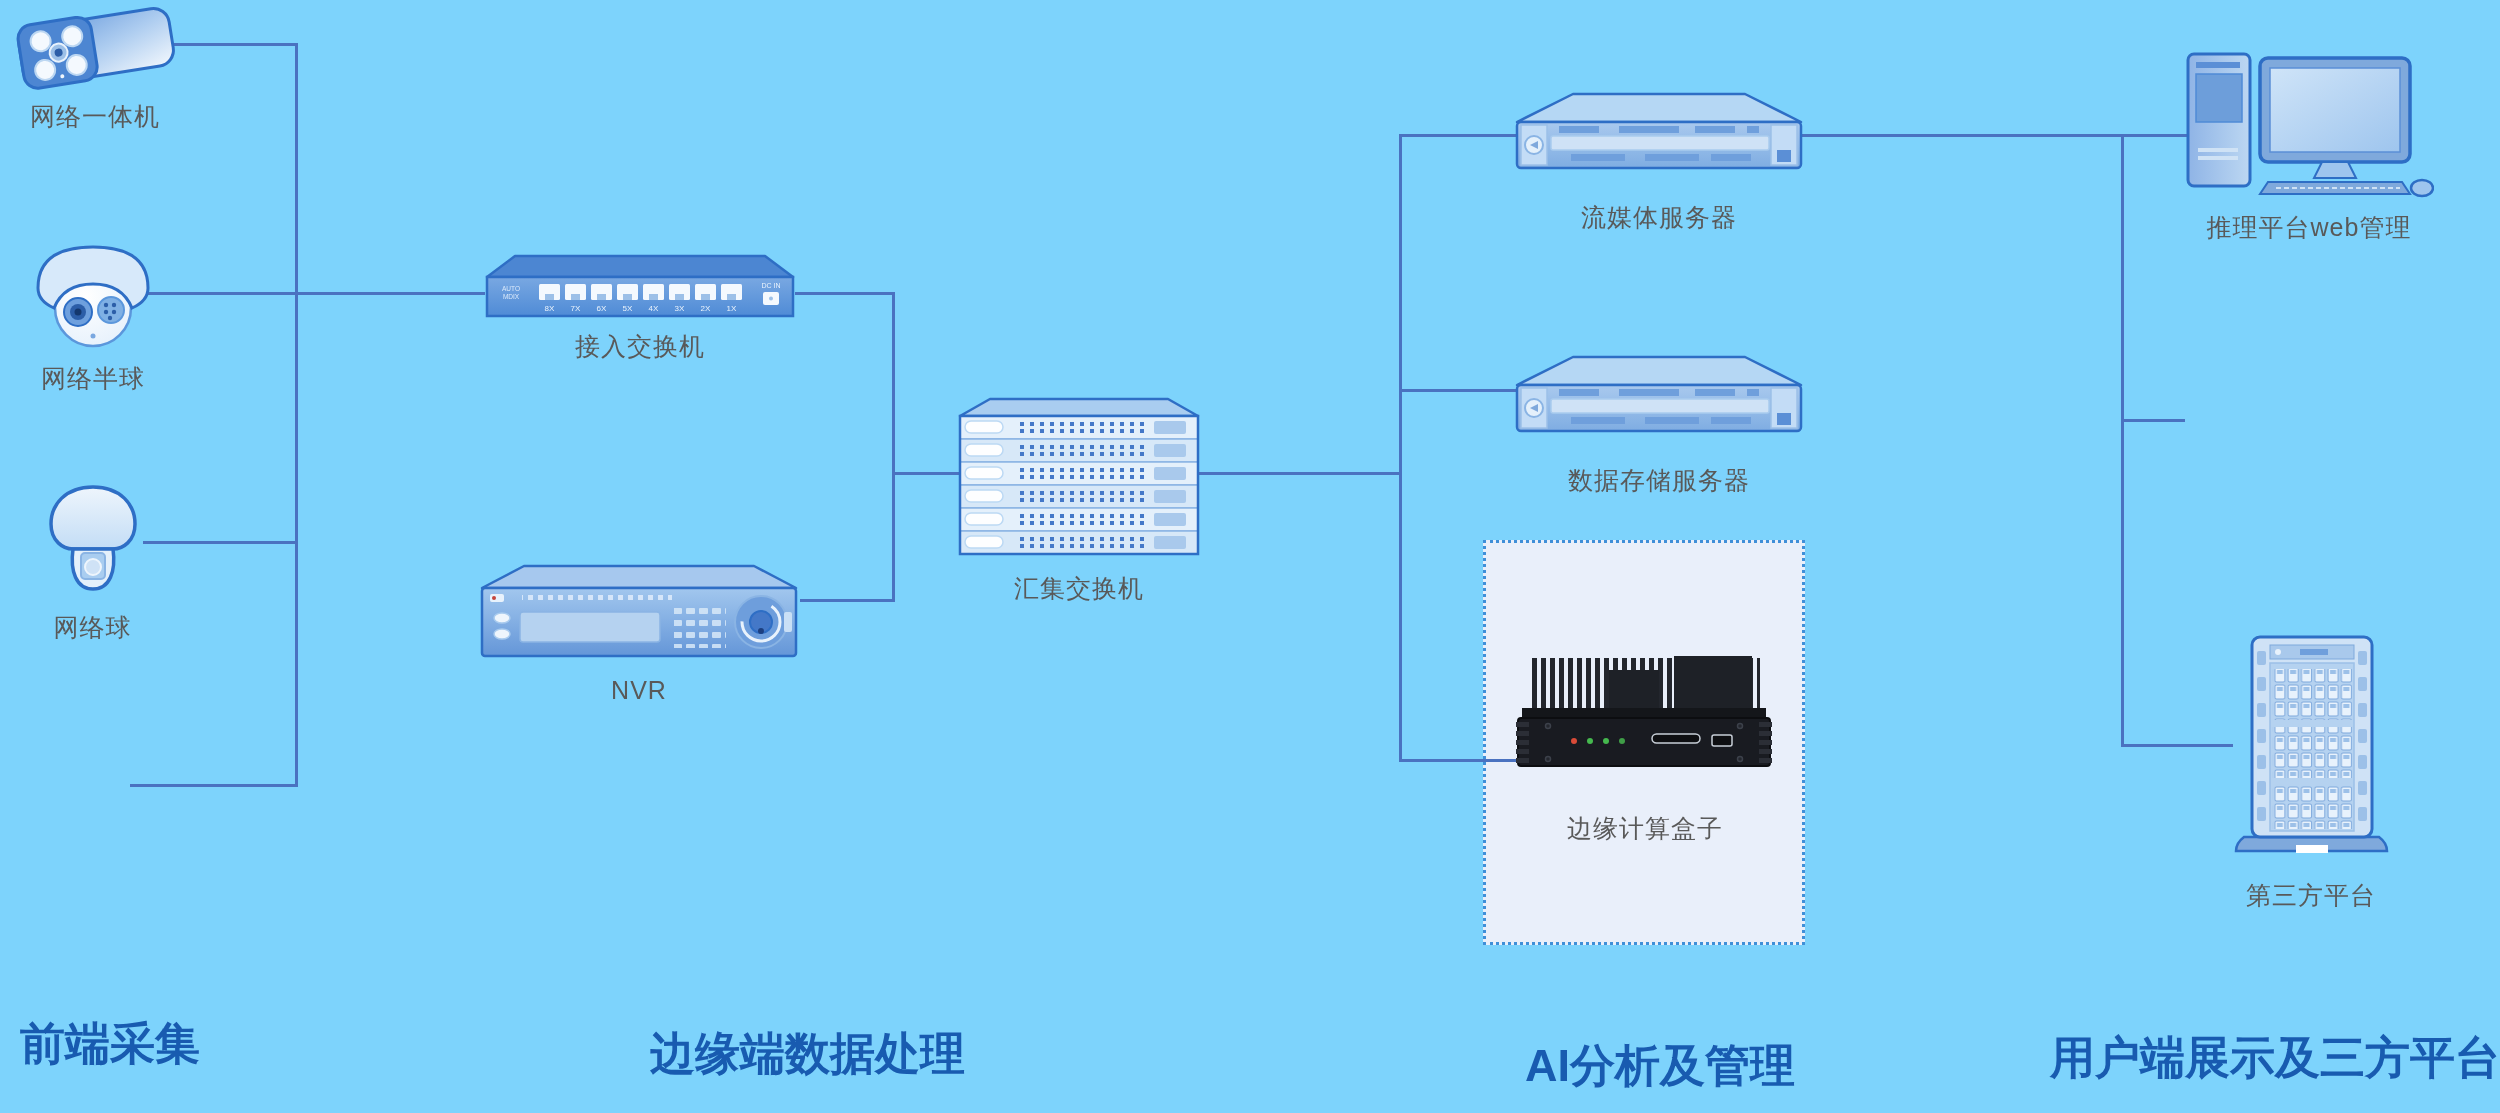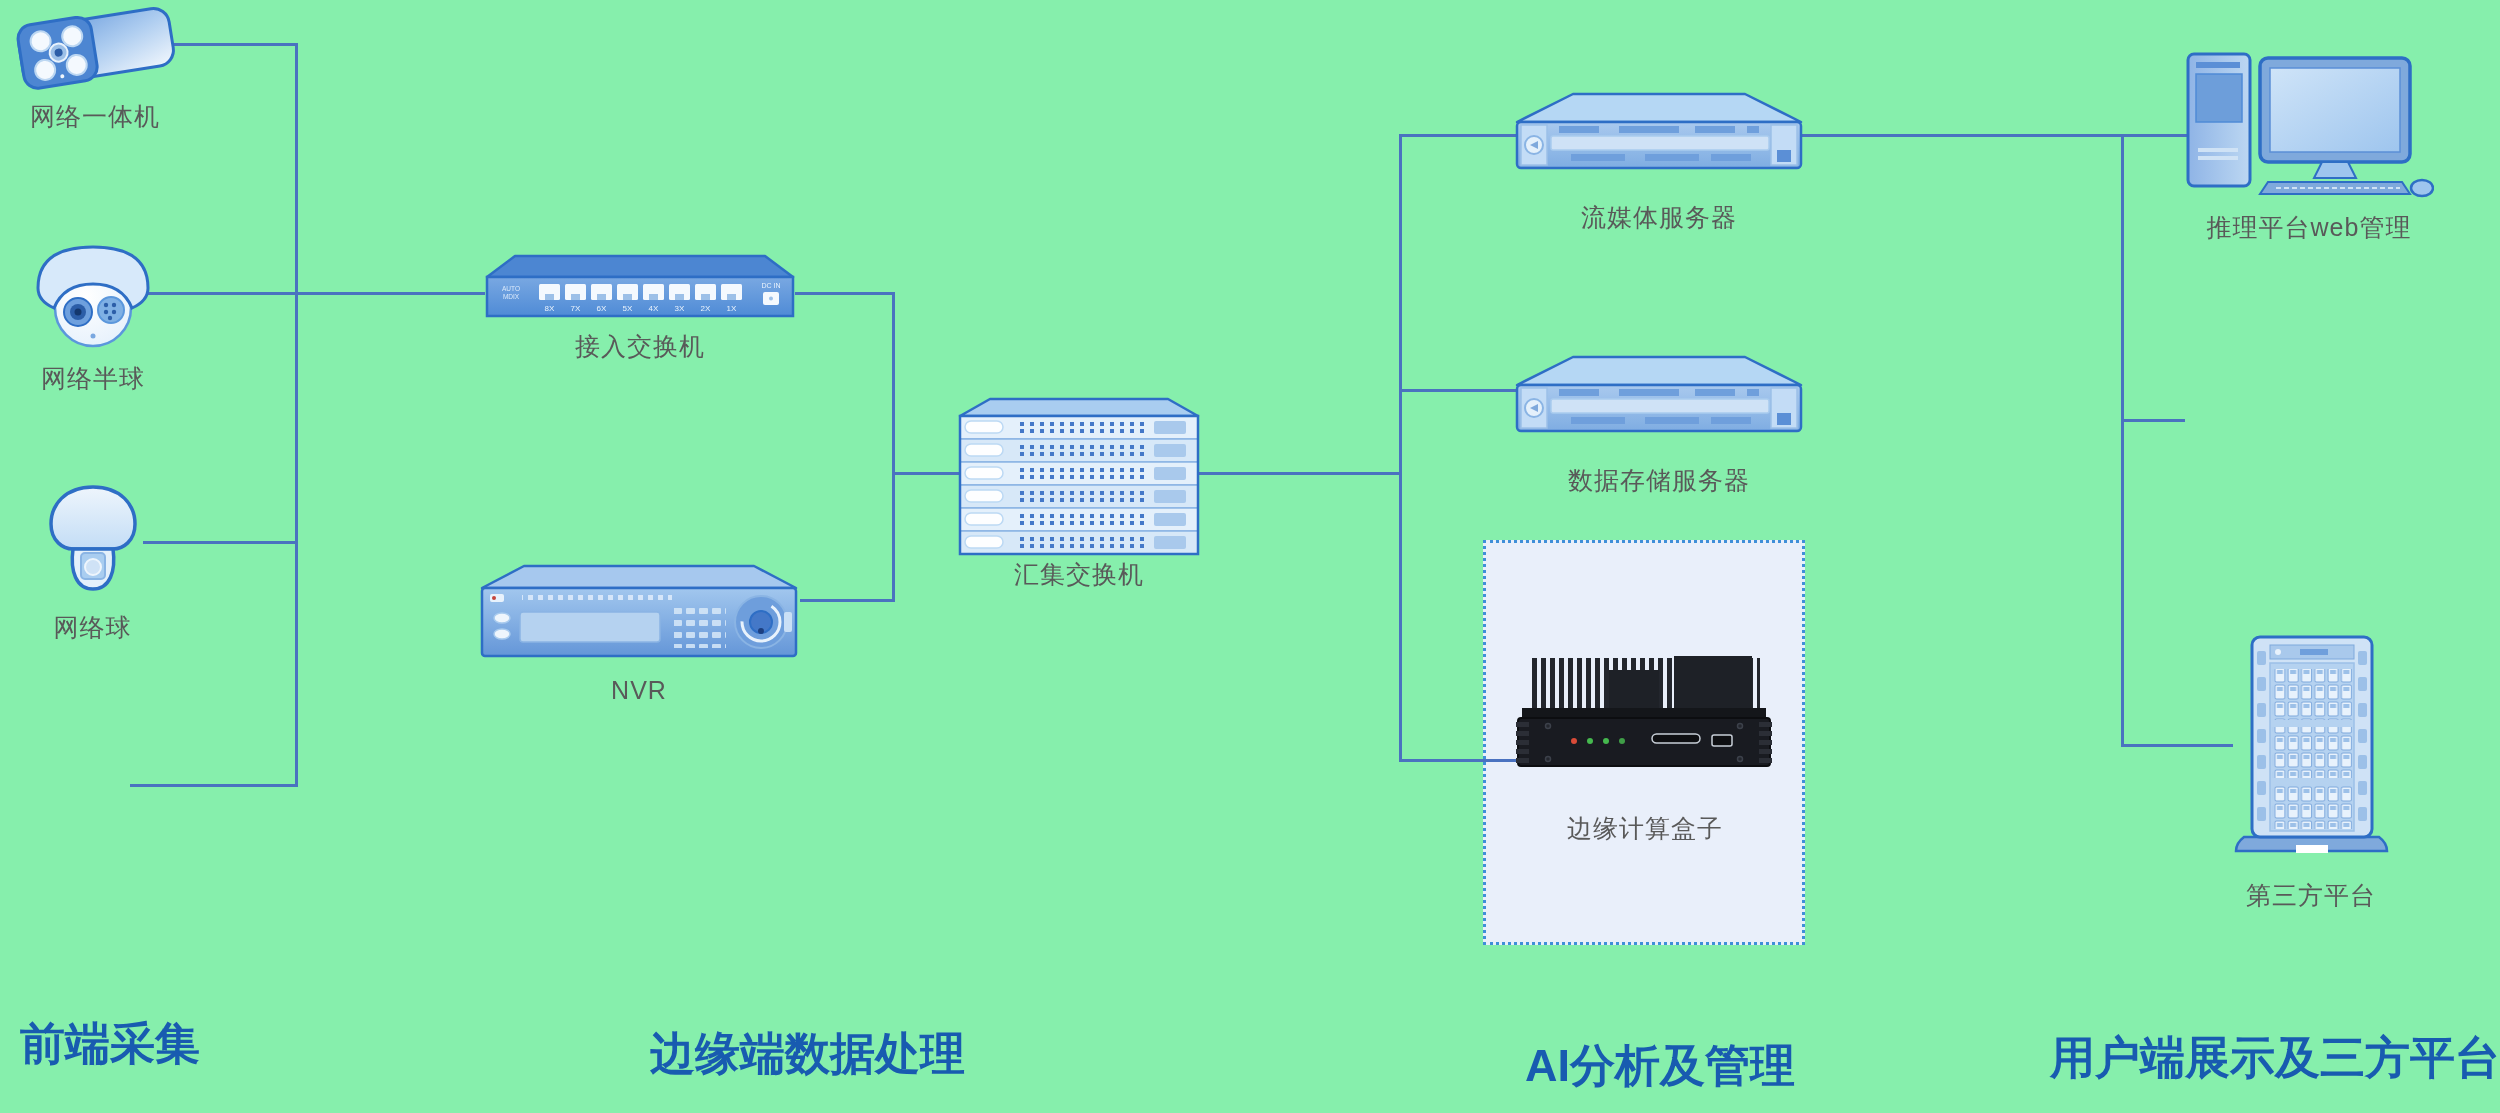--- a/index.html
+++ b/index.html
@@ -1,21 +1,21 @@
 <!DOCTYPE html>
 <html style="--line: #4a72c0; --title: #185bb0; --label: #595959; --dotted-border: #3f8fd8; --dotted-bg: #e9effa;"><head>
 <meta charset="utf-8">
 <style>
   :root{
     --line:#4a72c0; --title:#185bb0; --label:#595959;
     --dotted-border:#3f8fd8; --dotted-bg:#e9effa;
   }
   html,body{margin:0;padding:0;background:#ffffff;}
   body{font-family:"Liberation Sans",sans-serif;}
-  .canvas{position:relative;width:2500px;height:1113px;background:#86efac;overflow:hidden;}
+  .canvas{position:relative;width:2500px;height:1113px;background:#7dd3fc;overflow:hidden;}
   .line{position:absolute;background:var(--line);}
   .line.h{height:3px;}
   .line.v{width:3px;}
   .node{position:absolute;display:flex;flex-direction:column;align-items:center;}
   .node .label{margin-top:10px;font-size:25px;color:var(--label);white-space:nowrap;letter-spacing:1px;}
   .dotted-box{position:absolute;left:1483px;top:540px;width:322px;height:405px;
     background:var(--dotted-bg);border:3px dotted var(--dotted-border);box-sizing:border-box;}
   .section-title{position:absolute;font-size:45px;font-weight:700;color:var(--title);white-space:nowrap;}
 </style>
 </head>
@@ -225,21 +225,21 @@
       <g fill="#a9c9ec">
         <rect x="196" y="25" width="32" height="13" rx="2"></rect>
           <rect x="196" y="48" width="32" height="13" rx="2"></rect>
         <rect x="196" y="71" width="32" height="13" rx="2"></rect>
           <rect x="196" y="94" width="32" height="13" rx="2"></rect>
         <rect x="196" y="117" width="32" height="13" rx="2"></rect>
           <rect x="196" y="140" width="32" height="13" rx="2"></rect>
       </g>
       <rect x="2" y="20" width="238" height="138" fill="none" stroke="#2e6ec5" stroke-width="2.5"></rect>
     </svg>
-    <div class="label" style="margin-top:0">汇集交换机</div>
+    <div class="label" style="margin-top:14px">汇集交换机</div>
   </div>
 
   <div class="node" style="left:1515px;top:90px;width:288px">
     <svg width="288" height="97" viewBox="0 0 288 97">
       <defs>
         <linearGradient id="gv1" x1="0" y1="0" x2="0" y2="1">
           <stop offset="0" stop-color="#a9c9ee"></stop>
             <stop offset="1" stop-color="#7fade2"></stop>
         </linearGradient>
       </defs>

